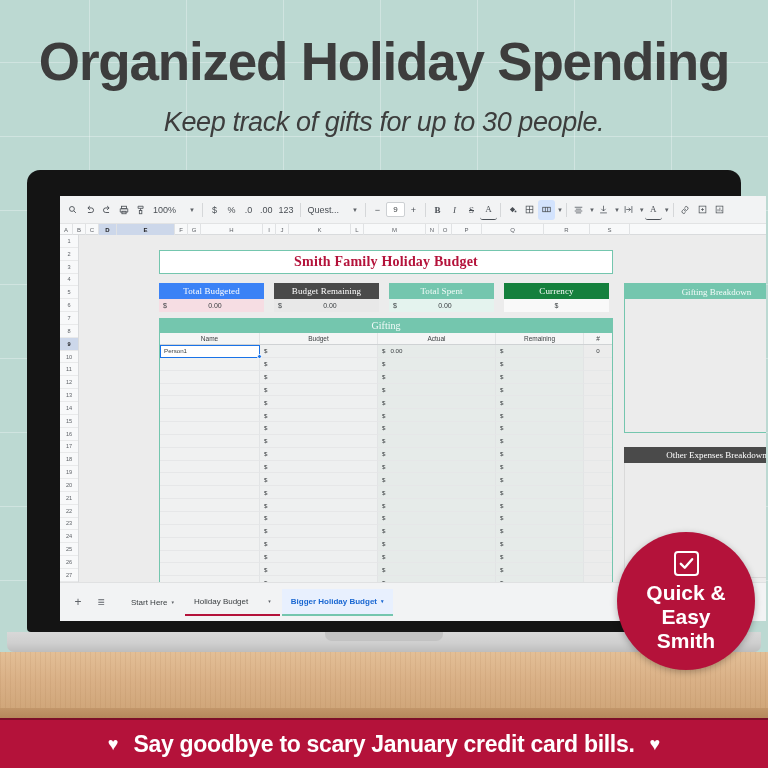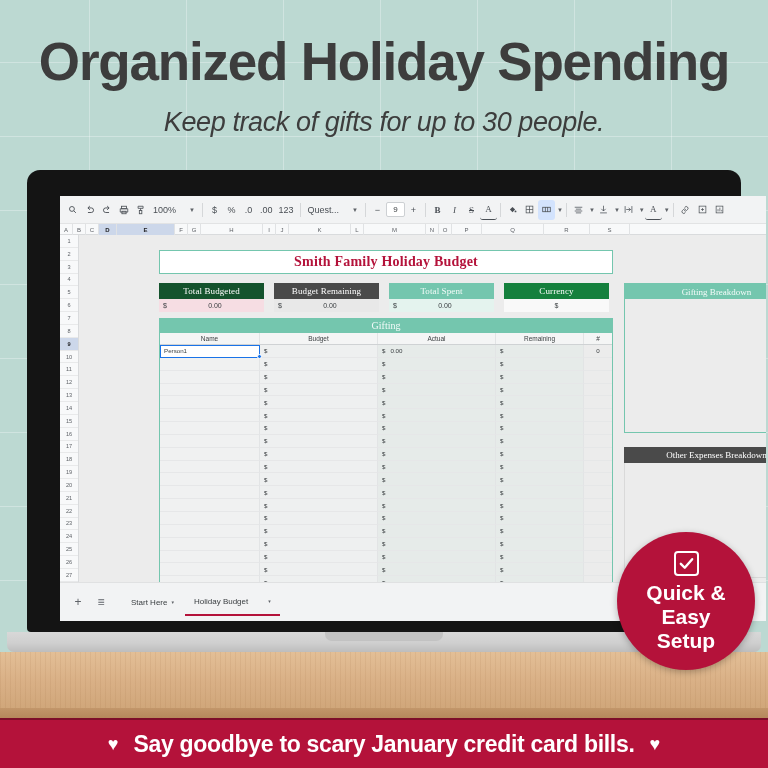--- a/index.html
+++ b/index.html
@@ -133,21 +133,21 @@
   .card{ width:105px; }
   .card-head{
     height:16px; display:flex; align-items:center; justify-content:center;
     font-family:"Liberation Serif", serif; font-size:9px; letter-spacing:.1px;
   }
   .card-body{
     height:13px; display:flex; align-items:center;
     font-size:7px; color:#3c4043; padding:0 4px; gap:3px;
   }
   .card-body .amt{ flex:1; text-align:center; }
-  .c-red   .card-head{ background:#14532d; color:#fff; }
+  .c-red   .card-head{ background:#3b82f6; color:#fff; }
   .c-red   .card-body{ background:#f6dde3; }
   .c-teal  .card-head{ background:#74c6ae; color:#f2fbf8; }
   .c-teal  .card-body{ background:#e4f3ee; }
   .c-gray  .card-head{ background:#4a4a4a; color:#fff; }
   .c-gray  .card-body{ background:#e8e8e8; }
   .c-cur   .card-head{ background:#15803d; color:#fff; }
   .c-cur   .card-body{ background:#f9f9f9; justify-content:center; }
 
   
   #gifting{
@@ -774,37 +774,41 @@
       <div class="tab-icon">≡</div>
       <div id="tabs-holder" style="display:flex;align-items:center;gap:2px;margin-left:8px;">
           <div class="sheet-tab ">
             <span>Start Here</span>
             <span class="tcaret">▾</span>
           </div>
           <div class="sheet-tab u-red">
             <span>Holiday Budget</span>
             <span class="tcaret">▾</span>
           </div>
+          <div class="sheet-tab active u-teal">
+            <span>Bigger Holiday Budget</span>
+            <span class="tcaret">▾</span>
+          </div>
         </div>
     </div>
 
   </div>
 </div>
 
 <div id="desk"></div>
 <div id="desk-edge"></div>
 
 <div id="badge">
   <div id="badge-icon">
     <svg viewBox="0 0 24 24" fill="none" stroke="#fff" stroke-width="3.4" stroke-linecap="round" stroke-linejoin="round">
       <polyline points="4,12.5 9.5,18 20,6"></polyline>
     </svg>
   </div>
   <div class="badge-line">Quick &amp;</div>
   <div class="badge-line">Easy</div>
-  <div class="badge-line">Setup</div>
+  <div class="badge-line">Smith</div>
 </div>
 
 <div id="banner">
   <span class="banner-heart">♥</span>
   <span id="banner-text">Say goodbye to scary January credit card bills.</span>
   <span class="banner-heart">♥</span>
 </div>
 
 </body></html>

